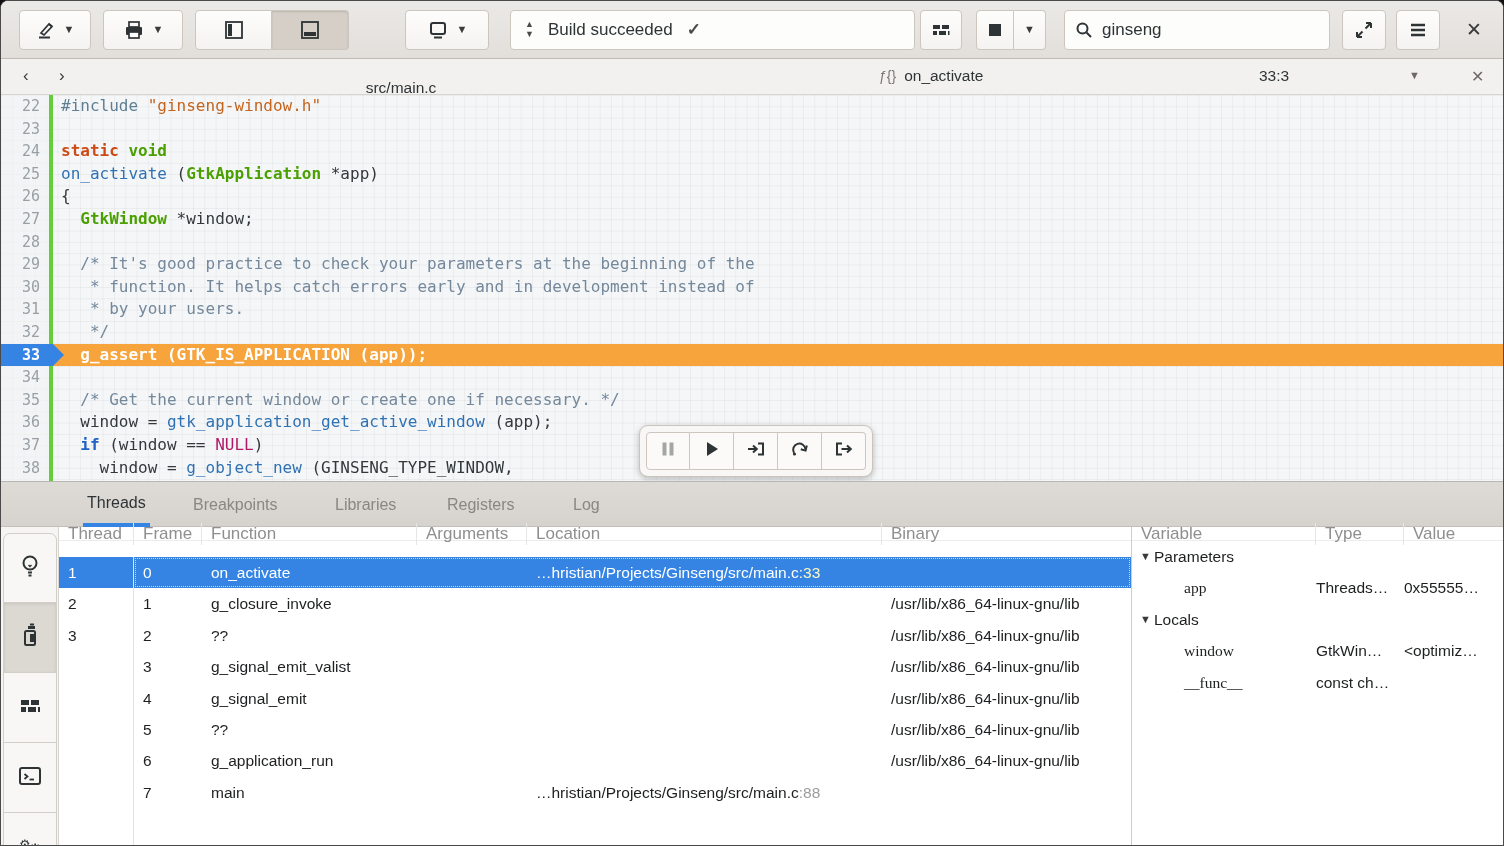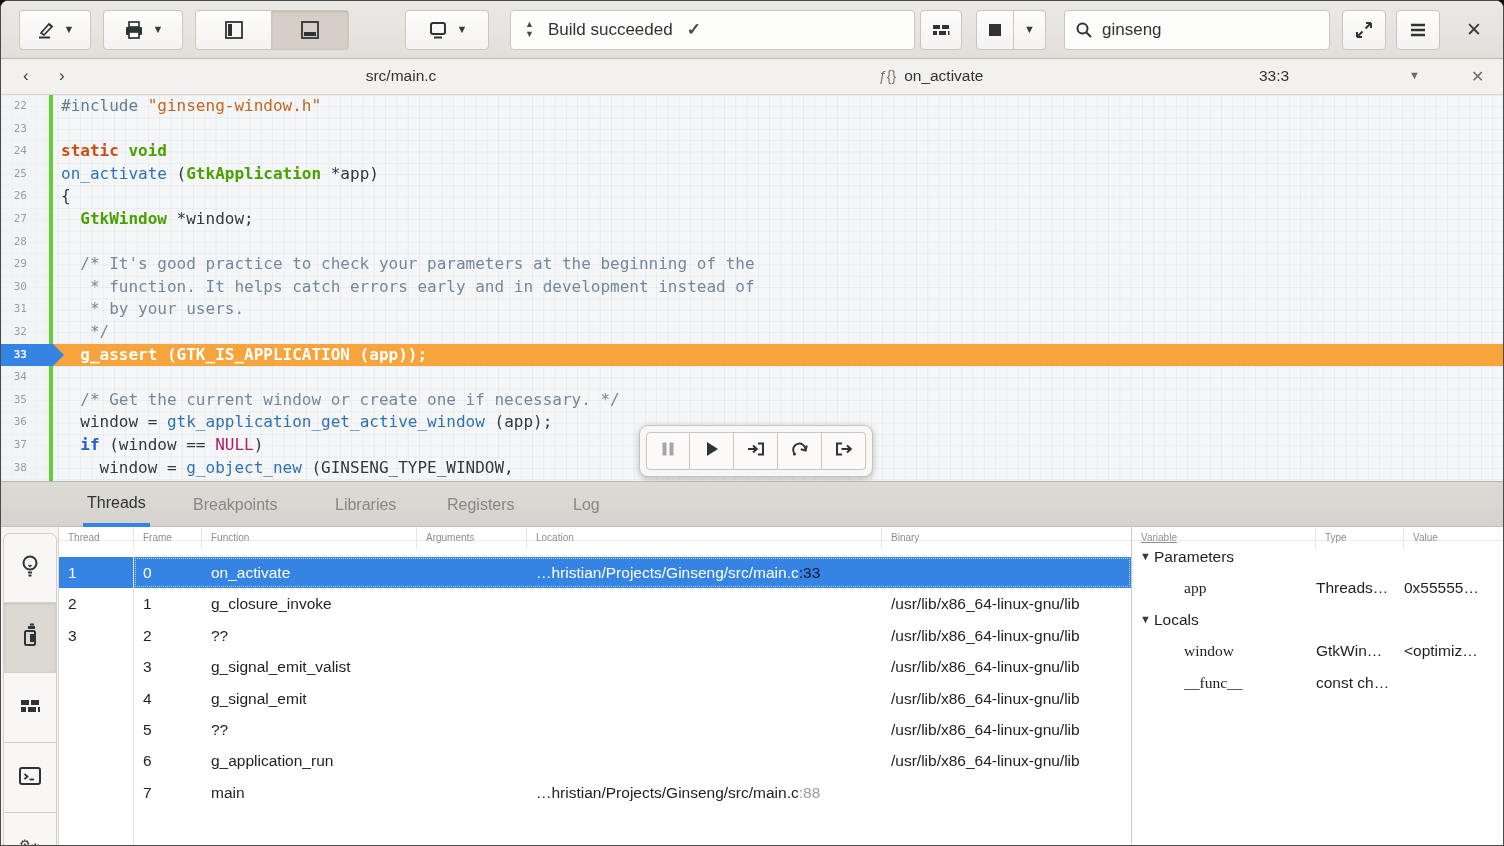--- a/index.html
+++ b/index.html
@@ -29,37 +29,37 @@
     display:flex; align-items:center; padding:0 10px; gap:9px; }
   #searchbox input { border:none; outline:none; font-size:17px; color:#2e3436; width:100%; background:transparent;
     font-family:"Liberation Sans",sans-serif; }
   #close-window { font-size:19px; color:#3a3a3a; padding:6px 10px; }
 
   
   #tabbar { position:absolute; left:0; top:58px; width:100%; height:36px; background:#f3f1ef;
     border-bottom:1px solid #d8d4cf; }
   #tabbar .nav { position:absolute; top:5px; font-size:17px; color:#3a3a3a; padding:2px 8px; }
   #nav-fwd { color:#a8a49f; }
-  #doc-title { position:absolute; left:0; width:800px; text-align:center; top:8px; font-size:15.5px; color:#2e3436; }
+  #doc-title { position:absolute; left:0; width:800px; text-align:center; top:20px; font-size:15.5px; color:#2e3436; }
   #symbol-group { position:absolute; left:878px; top:8px; display:flex; gap:8px; align-items:center; }
   #symbol-icon { color:#7c7874; font-size:14px; }
   #symbol-name { font-size:15.5px; color:#2e3436; }
   #cursor-pos { position:absolute; left:1258px; top:8px; font-size:15.5px; color:#2e3436; }
   #tab-caret { position:absolute; left:1408px; top:10px; font-size:11px; color:#6d6a66; }
   #tab-close { position:absolute; left:1464px; top:6px; font-size:16px; color:#6d6a66; padding:2px 6px; }
 
   
   #editor { position:absolute; left:0; top:94px; width:100%; height:386px; overflow:hidden;
     background-color:#f5f6f7;
     background-image:linear-gradient(to right, rgba(90,100,110,.07) 1px, transparent 1px),
                      linear-gradient(to bottom, rgba(90,100,110,.07) 1px, transparent 1px);
     background-size:11.3px 11.3px;
     font-family:"DejaVu Sans Mono", monospace; font-size:16px; }
   .code-line { position:relative; height:22.6px; line-height:22.6px; white-space:pre; display:flex; }
-  .gutter { width:48px; flex:0 0 48px; text-align:right; padding-right:22px; color:#98a0a6; font-size:11px;
+  .gutter { width:48px; flex:0 0 48px; text-align:right; padding-right:9px; color:#98a0a6; font-size:15px;
     background:rgba(242,243,244,.6); }
   .gmark { width:4px; flex:0 0 4px; background:#62ce3a; }
   .code-text { padding-left:8px; flex:1; }
   .code-line.hl { background:#f7a43c; }
   .code-line.hl .gutter { background:#3584e4; color:#fff; font-weight:bold; }
   .code-line.hl .gmark { background:#3584e4; }
   .code-line.hl .arrow { position:absolute; left:52px; top:0; width:0; height:0;
     border-top:11.3px solid transparent; border-bottom:11.3px solid transparent; border-left:11px solid #3584e4; z-index:2;}
   .code-line.hl .code-text span { color:#fff;font-weight:bold; }
   .tok-pp{color:#5e7f93} .tok-inc{color:#c4641d} .tok-type{color:#4aa000;font-weight:bold}
@@ -87,35 +87,35 @@
     display:flex; align-items:center; justify-content:center; }
   .dock-item:first-child { border-top-width:1px; border-radius:7px 7px 0 0; }
   .dock-item:last-child { border-radius:0 0 7px 7px; }
   .dock-item.active { background:#dcd8d2; box-shadow:inset 0 1px 3px rgba(0,0,0,.1); }
 
   
   #threads-panel { position:absolute; left:57px; top:46px; width:1073px; height:320px; background:#fff;
     border-left:1px solid #d8d4cf; }
   #variables-panel { position:absolute; left:1130px; top:46px; width:374px; height:320px; background:#fff;
     border-left:1px solid #cfcbc6; }
-  .thead { display:flex; height:14px; font-size:10px; color:#8f8f8f;
+  .thead { display:flex; height:14px; align-items:center; font-size:17px; color:#8f8f8f;
     border-bottom:1px solid #ececec; background:#fff; }
   .thead .hc { padding:0 9px; height:22px; line-height:22px; border-right:1px solid #e6e6e6; overflow:hidden; white-space:nowrap; }
   .thead .hc:last-child { border-right:none; }
   .trow { height:31.4px; line-height:31.4px; font-size:15.5px; color:#1d1f20; white-space:nowrap; }
   #thread-col { position:absolute; left:0; top:30px; width:75px; height:290px; border-right:1px solid #e3e3e3; }
   #frames-col { position:absolute; left:75px; top:30px; right:0; height:290px; }
   .frame-row { display:flex; }
   .fc { padding:0 9px; overflow:hidden; }
   .fc-frame { flex:0 0 68px; } .fc-func { flex:0 0 215px; } .fc-args { flex:0 0 110px; }
   .fc-loc { flex:0 0 355px; } .fc-bin { flex:1; }
   .trow.selected { background:#3584e4; color:#fff; }
   .frame-row.selected { outline:1px dotted #bcd7f7; outline-offset:-2px; }
   .loc-line { color:#9c9c9c; }
-  .selected .loc-line { color:#0f172a; }
+  .selected .loc-line { color:#fef9c3; }
   .tc { padding:0 9px; }
 
   
   .var-row { display:flex; height:31.4px; line-height:31.4px; font-size:15.5px; color:#1d1f20; white-space:nowrap; }
   .vc-name { flex:0 0 184px; overflow:hidden; display:flex; align-items:center; }
   .vc-type { flex:0 0 88px; overflow:hidden; padding-right:4px; }
   .vc-value { flex:1; overflow:hidden; }
   .expander { font-size:11px; color:#3a3a3a; width:14px; margin-left:8px; } .var-indent2 { padding-left:52px;font-family:Liberation Serif, serif; }
 </style>
 </head>
@@ -421,21 +421,21 @@
             <div class="fc fc-func">main</div>
             <div class="fc fc-args"></div>
             <div class="fc fc-loc"><span>…hristian/Projects/Ginseng/src/main.c</span><span class="loc-line">:88</span></div>
             <div class="fc fc-bin"></div>
           </div>
         </div>
     </div>
 
     <div id="variables-panel">
       <div class="thead">
-        <div class="hc" style="flex:0 0 184px;text-decoration:underline;">Variable</div>
+        <div class="hc" style="flex:0 0 184px;">Variable</div>
         <div class="hc" style="flex:0 0 88px;">Type</div>
         <div class="hc" style="flex:1;">Value</div>
       </div>
       <div id="var-rows">
           <div class="var-row">
             <div class="vc-name">
               <span class="expander">▼</span>
               <span>Parameters</span>
             </div>
             <div class="vc-type"></div>

